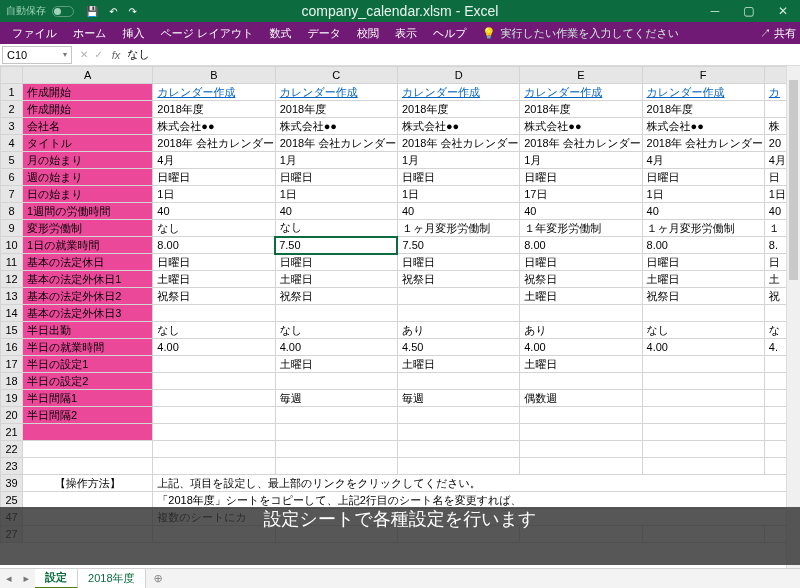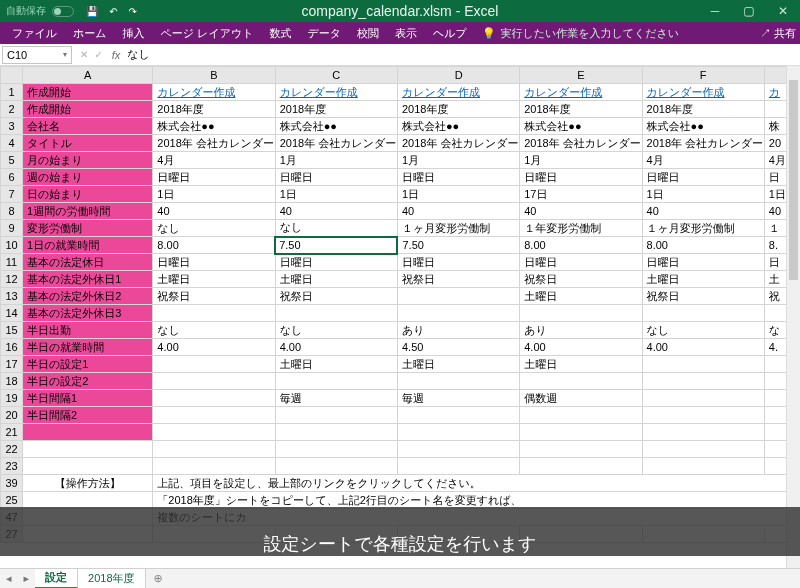--- a/index.html
+++ b/index.html
@@ -29,21 +29,21 @@
 th,td{border:1px solid #d4d4d4;height:17px;font-size:11px;padding:0 4px;white-space:nowrap;overflow:hidden;text-align:left;vertical-align:middle;background:#fff}
 th{background:#e6e6e6;font-weight:normal;text-align:center;position:relative}
 .rowh{background:#e6e6e6;text-align:center;width:22px;padding:0}
 .corner{background:#e6e6e6;width:22px}
 .colA{width:130px}
 .colB,.colC,.colD,.colE,.colF{width:122px}
 .colG{width:40px}
 .labelcell{background:#ec4899;text-align:left}
 .link{color:#0563c1;text-decoration:underline}
 td.sel{border:2px solid #0c6b3f;padding:0 3px}
-.overlay{position:absolute;left:0;right:0;top:507px;height:49px;background:rgba(50,50,50,0.82);color:#fff;display:flex;align-items:flex-end;justify-content:center;font-size:18px}
+.overlay{position:absolute;left:0;right:0;top:507px;height:58px;background:rgba(50,50,50,0.82);color:#fff;display:flex;align-items:flex-start;justify-content:center;font-size:18px}
 .tabs{position:absolute;bottom:0;left:0;right:0;height:20px;background:#f3f3f3;border-top:1px solid #d0d0d0;display:flex;align-items:center;font-size:11px}
 .tabs .nav{padding:0 6px;color:#777}
 .tabs .tabb{padding:0 10px;height:20px;display:flex;align-items:center;border-right:1px solid #d0d0d0;background:#fff;color:#0c6b3f}
 .tabs .tabb.act{border-bottom:2px solid #4d7c0f;font-weight:bold}
 .tabs .add{padding:0 8px;color:#888}
 .vsb{position:absolute;top:66px;right:0;width:14px;bottom:20px;background:#f0f0f0;border-left:1px solid #dcdcdc}
 .vsb .thumb{position:absolute;top:14px;left:2px;right:2px;height:200px;background:#c9c9c9}
 </style>
 </head>
 <body>

